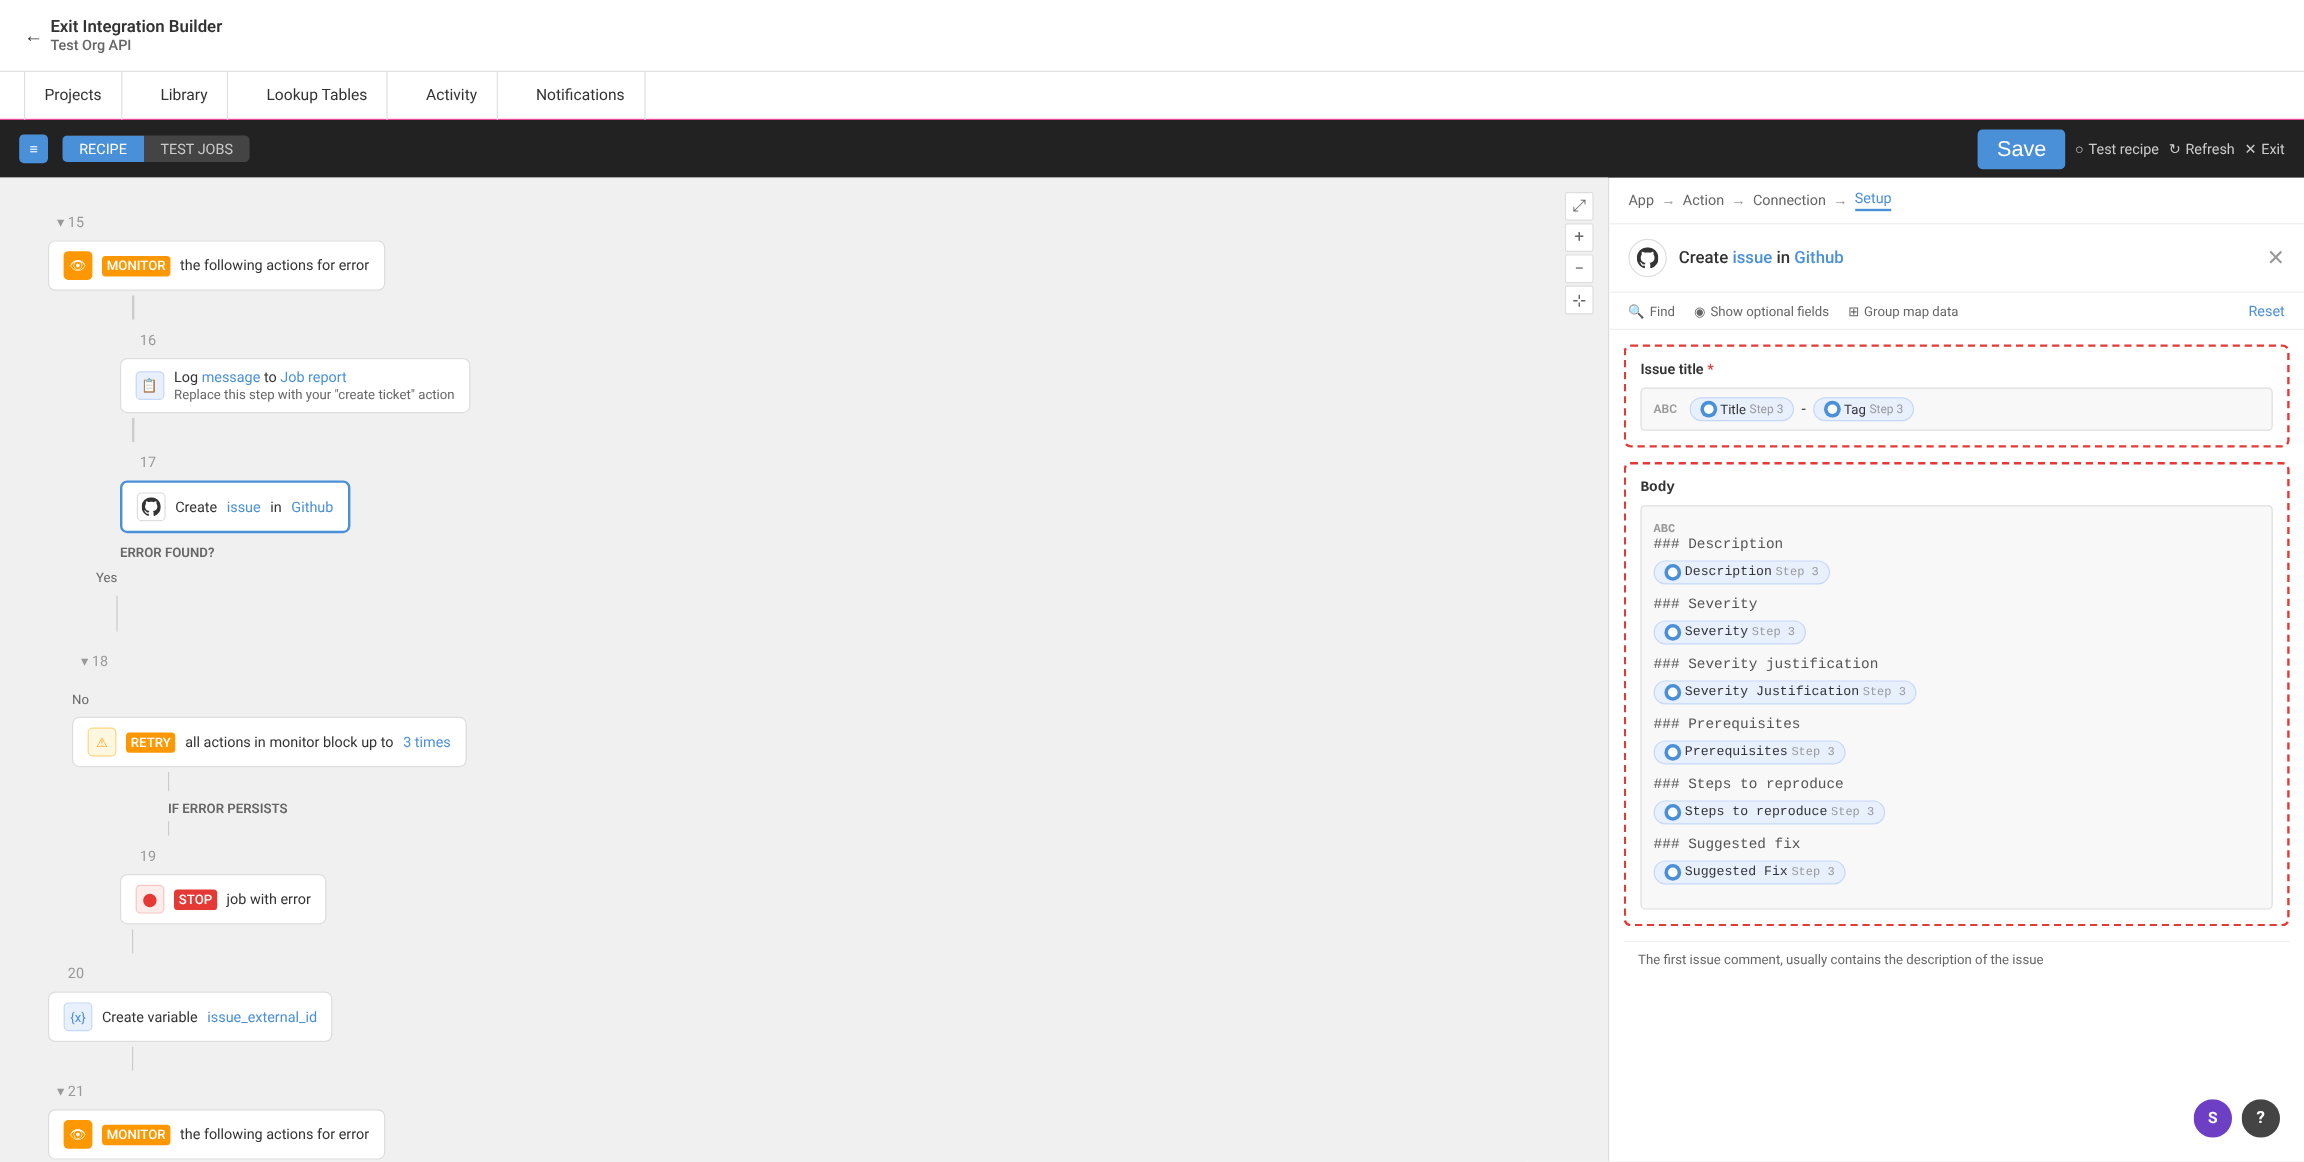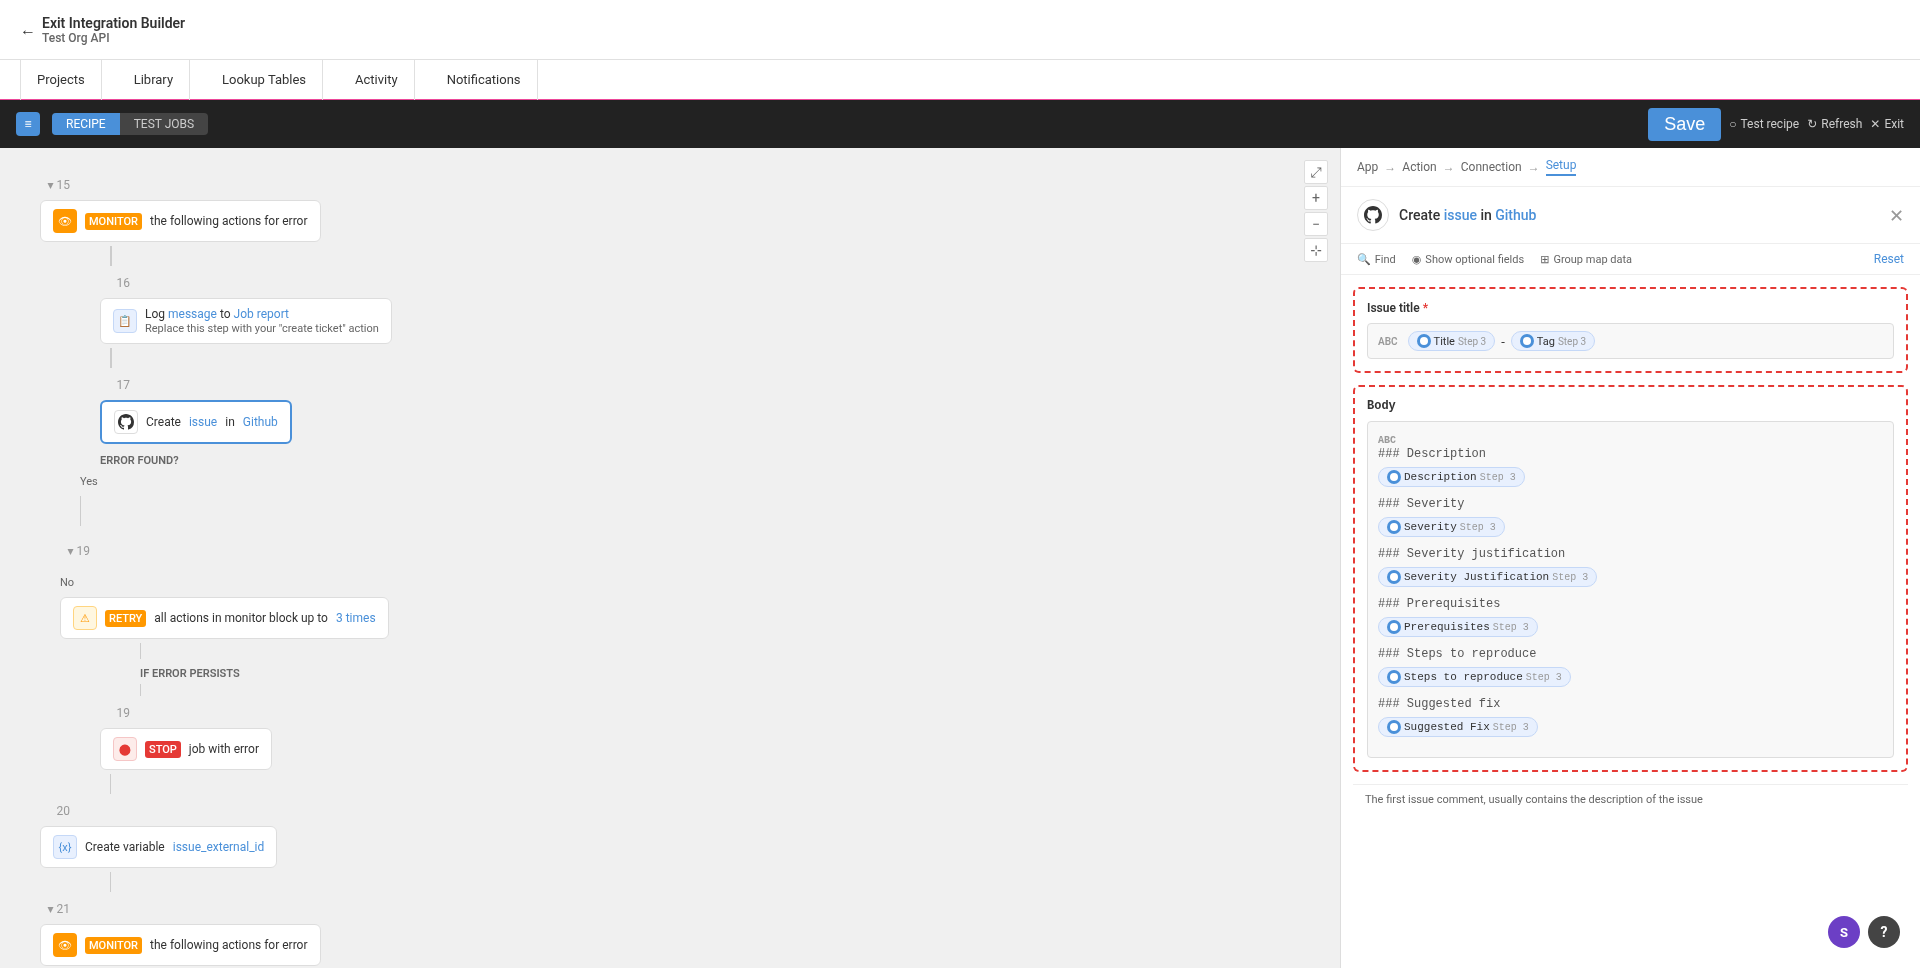--- a/index.html
+++ b/index.html
@@ -213,29 +213,29 @@
           <span class="step-link">issue</span>
           <span>in</span>
           <span class="step-link">Github</span>
         </div>
       </div>
 
       <div style="margin-left:40px;margin-top:10px;">
         <div class="error-found-label">ERROR FOUND?</div>
         <div style="display:flex;gap:40px;align-items:flex-start;">
 
-          <div style="display:flex;flex-direction:column;align-items:flex-start;gap:4px;">
+          <div style="display:flex;flex-direction:column;align-items:flex-end;gap:4px;">
             <span class="branch-label">Yes</span>
             <div style="width:1px;height:30px;background:#ccc;"></div>
           </div>
         </div>
       </div>
 
       <div class="step-row" style="margin-left:20px;margin-top:8px;">
-        <span class="step-num">▾ 19</span>
+        <span class="step-num">▾ 18</span>
         <span style="font-size:11px;color:#666;padding-top:10px;margin-right:0;">No</span>
         <div class="step-card">
           <div class="step-icon icon-retry">⚠</div>
           <span class="step-label label-retry">RETRY</span>
           <span class="step-text">all actions in monitor block up to</span>
           <span class="step-link">3 times</span>
         </div>
       </div>
 
       <div style="margin-left:100px;border-left:1px solid #ccc;height:16px;"></div>

